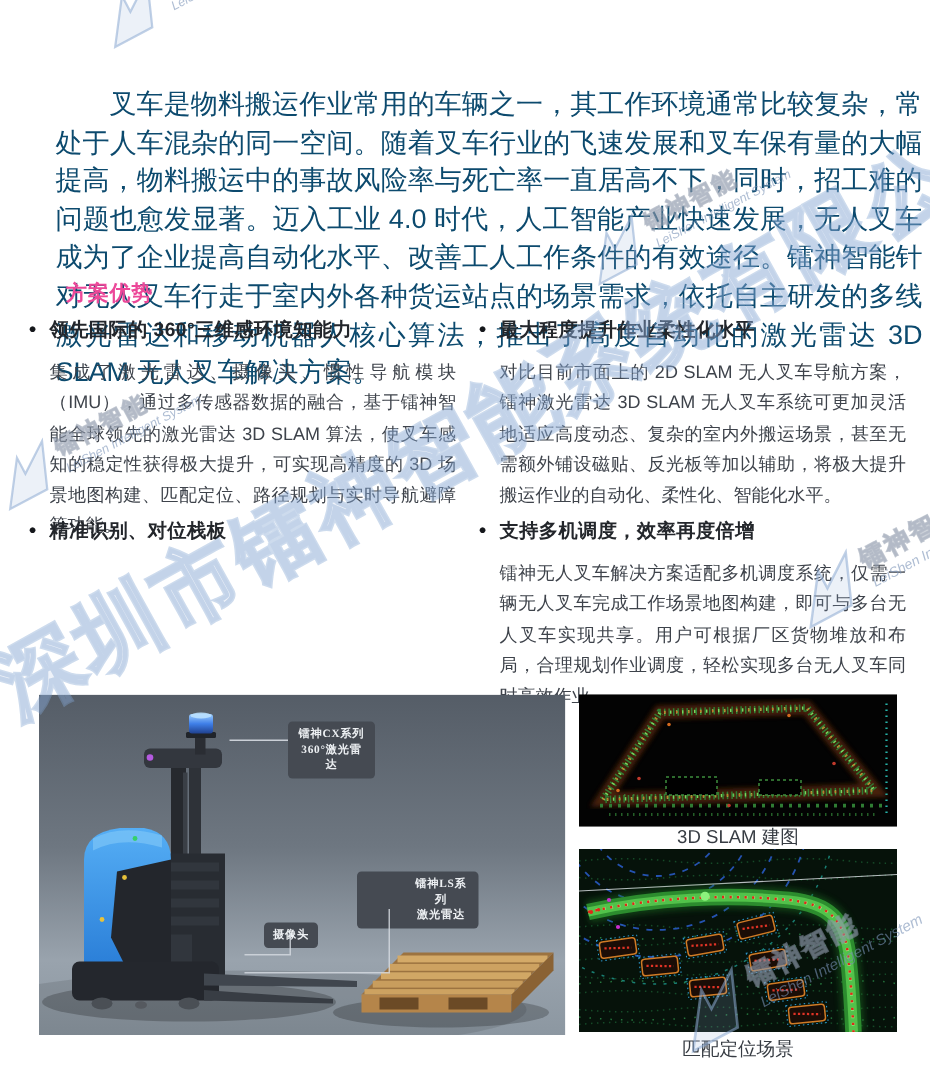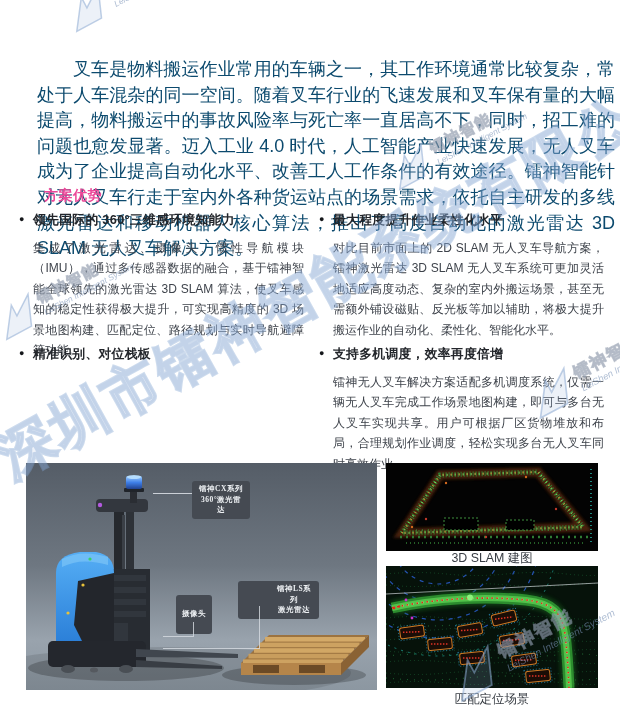--- a/index.html
+++ b/index.html
@@ -26,21 +26,21 @@
   .caption{position:absolute;left:386px;width:212px;text-align:center;
          font-size:12.4px;color:#373c43;}
   .caption-1{top:550px;}
   .caption-2{top:691px;}
   
   .callout{position:absolute;background:#454a52;color:#edf0f3;border-radius:3px;
          font-size:7.5px;font-weight:bold;line-height:10.5px;text-align:center;
          padding:3px 5px;letter-spacing:.5px;}
   .callout-cx{left:166px;top:18px;width:48px;}
   .callout-ls{left:212px;top:118px;width:40px;padding-left:36px;}
-  .callout-cam{left:150px;top:132px;width:28px;padding:14px 4px;}
+  .callout-cam{left:150px;top:152px;width:28px;padding:3px 4px;}
   .conn{position:absolute;pointer-events:none;}
   .conn-cx{left:127px;top:30px;width:39px;height:1px;border-top:1px solid rgba(215,220,226,.9);}
   .conn-ls{left:137px;top:143px;width:96px;height:42px;
            border-right:1px solid rgba(215,220,226,.8);border-bottom:1px solid rgba(215,220,226,.8);}
   .conn-cam{left:137px;top:159px;width:30px;height:14px;
            border-right:1px solid rgba(215,220,226,.8);border-bottom:1px solid rgba(215,220,226,.8);}
   
   .wm{position:absolute;pointer-events:none;z-index:6;}
   .wm-company{left:2px;top:424px;transform:rotate(-29deg);transform-origin:0 50%;
          white-space:nowrap;font-size:57px;font-weight:bold;letter-spacing:3px;

